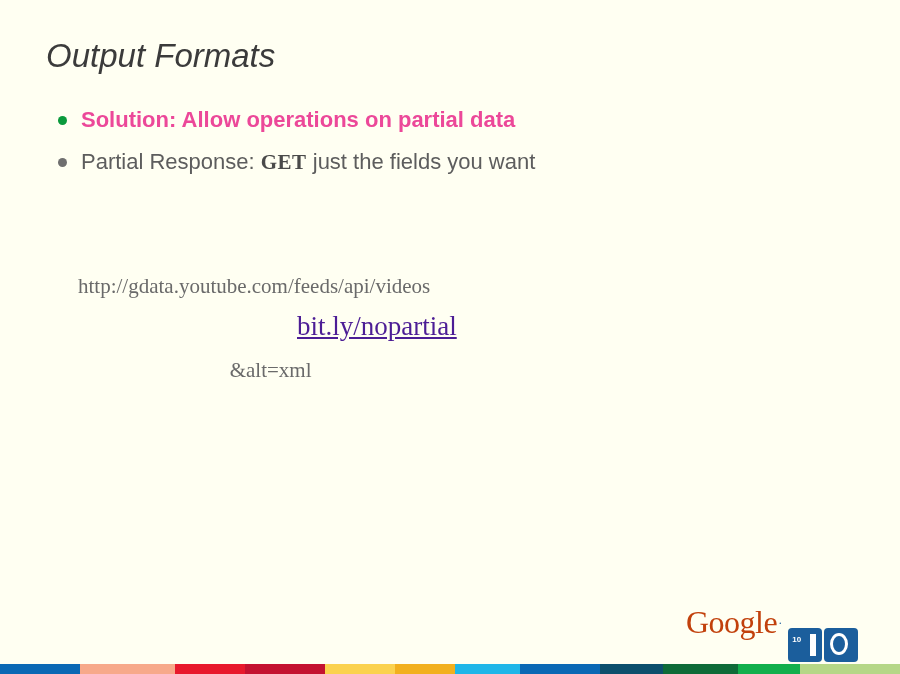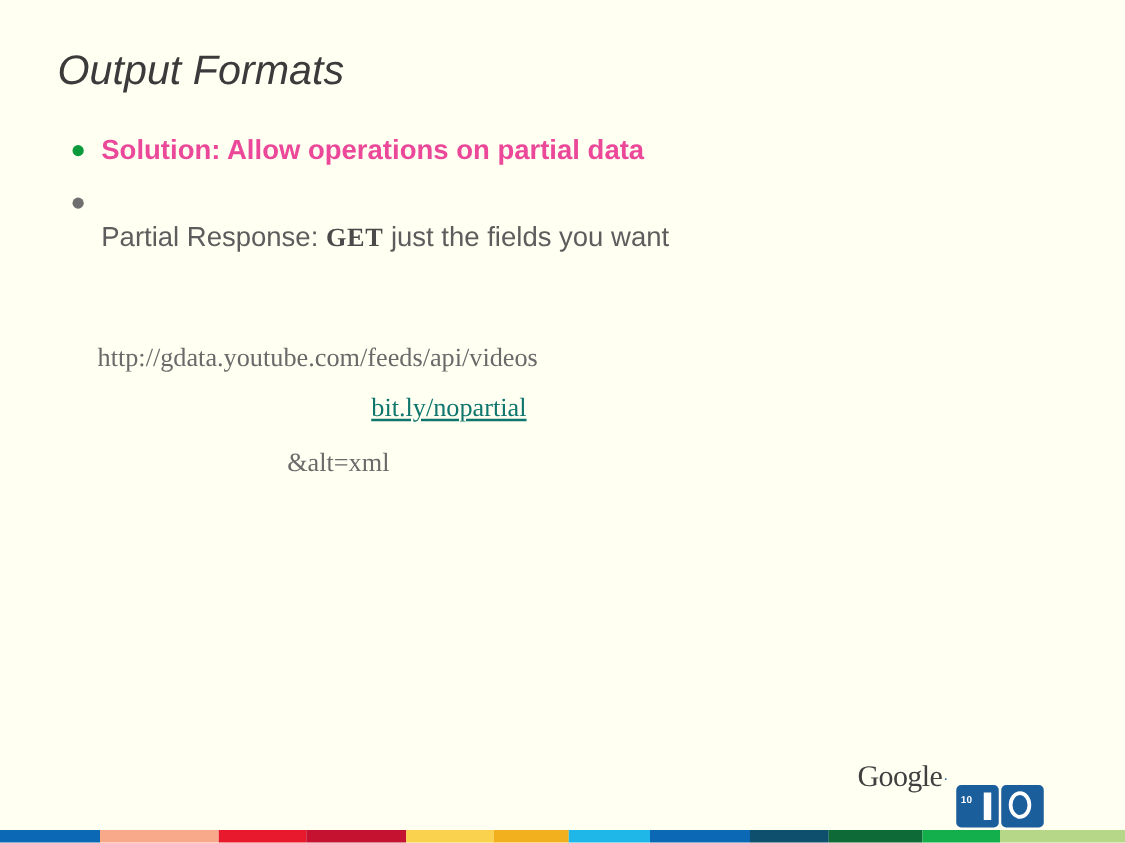--- a/index.html
+++ b/index.html
@@ -65,21 +65,20 @@
     line-height: 28px;
     white-space: nowrap;
   }
   .bullet-text.green {
     color: #ec4899;
     font-weight: bold;
   }
   .bullet-text.gray {
     color: #5d5d5d;
     font-weight: 400;
-    margin-top: 28px;
   }
   .verb {
     font-family: "Liberation Serif", serif;
     font-weight: bold;
     font-size: 21px;
     color: #4a4a4a;
     letter-spacing: 0.5px;
   }
 
   
@@ -96,42 +95,42 @@
   }
   .url-line { display: block; }
   .url-line.indent { padding-left: 33px; }
 
   
   .short-link {
     position: absolute;
     left: 297px;
     top: 313px;
     font-family: "Liberation Serif", serif;
-    font-size: 21px;
+    font-size: 27px;
     line-height: 26px;
-    color: #0f766e;
+    color: #4c1d95;
     text-decoration: underline;
     white-space: nowrap;
     cursor: pointer;
   }
 
   
   .logo {
     position: absolute;
     left: 686px;
     top: 600px;
     display: flex;
     align-items: center;
     height: 44px;
   }
   .logo-word {
     font-family: "Liberation Serif", serif;
-    font-size: 24px;
+    font-size: 32px;
     line-height: 36px;
-    color: #404040;
+    color: #c2410c;
     letter-spacing: -0.5px;
   }
   .logo-tm {
     font-family: "Liberation Serif", serif;
     font-size: 12px;
     color: #1b5e9c;
     align-self: flex-start;
     margin-top: 16px;
     margin-left: 1px;
   }

